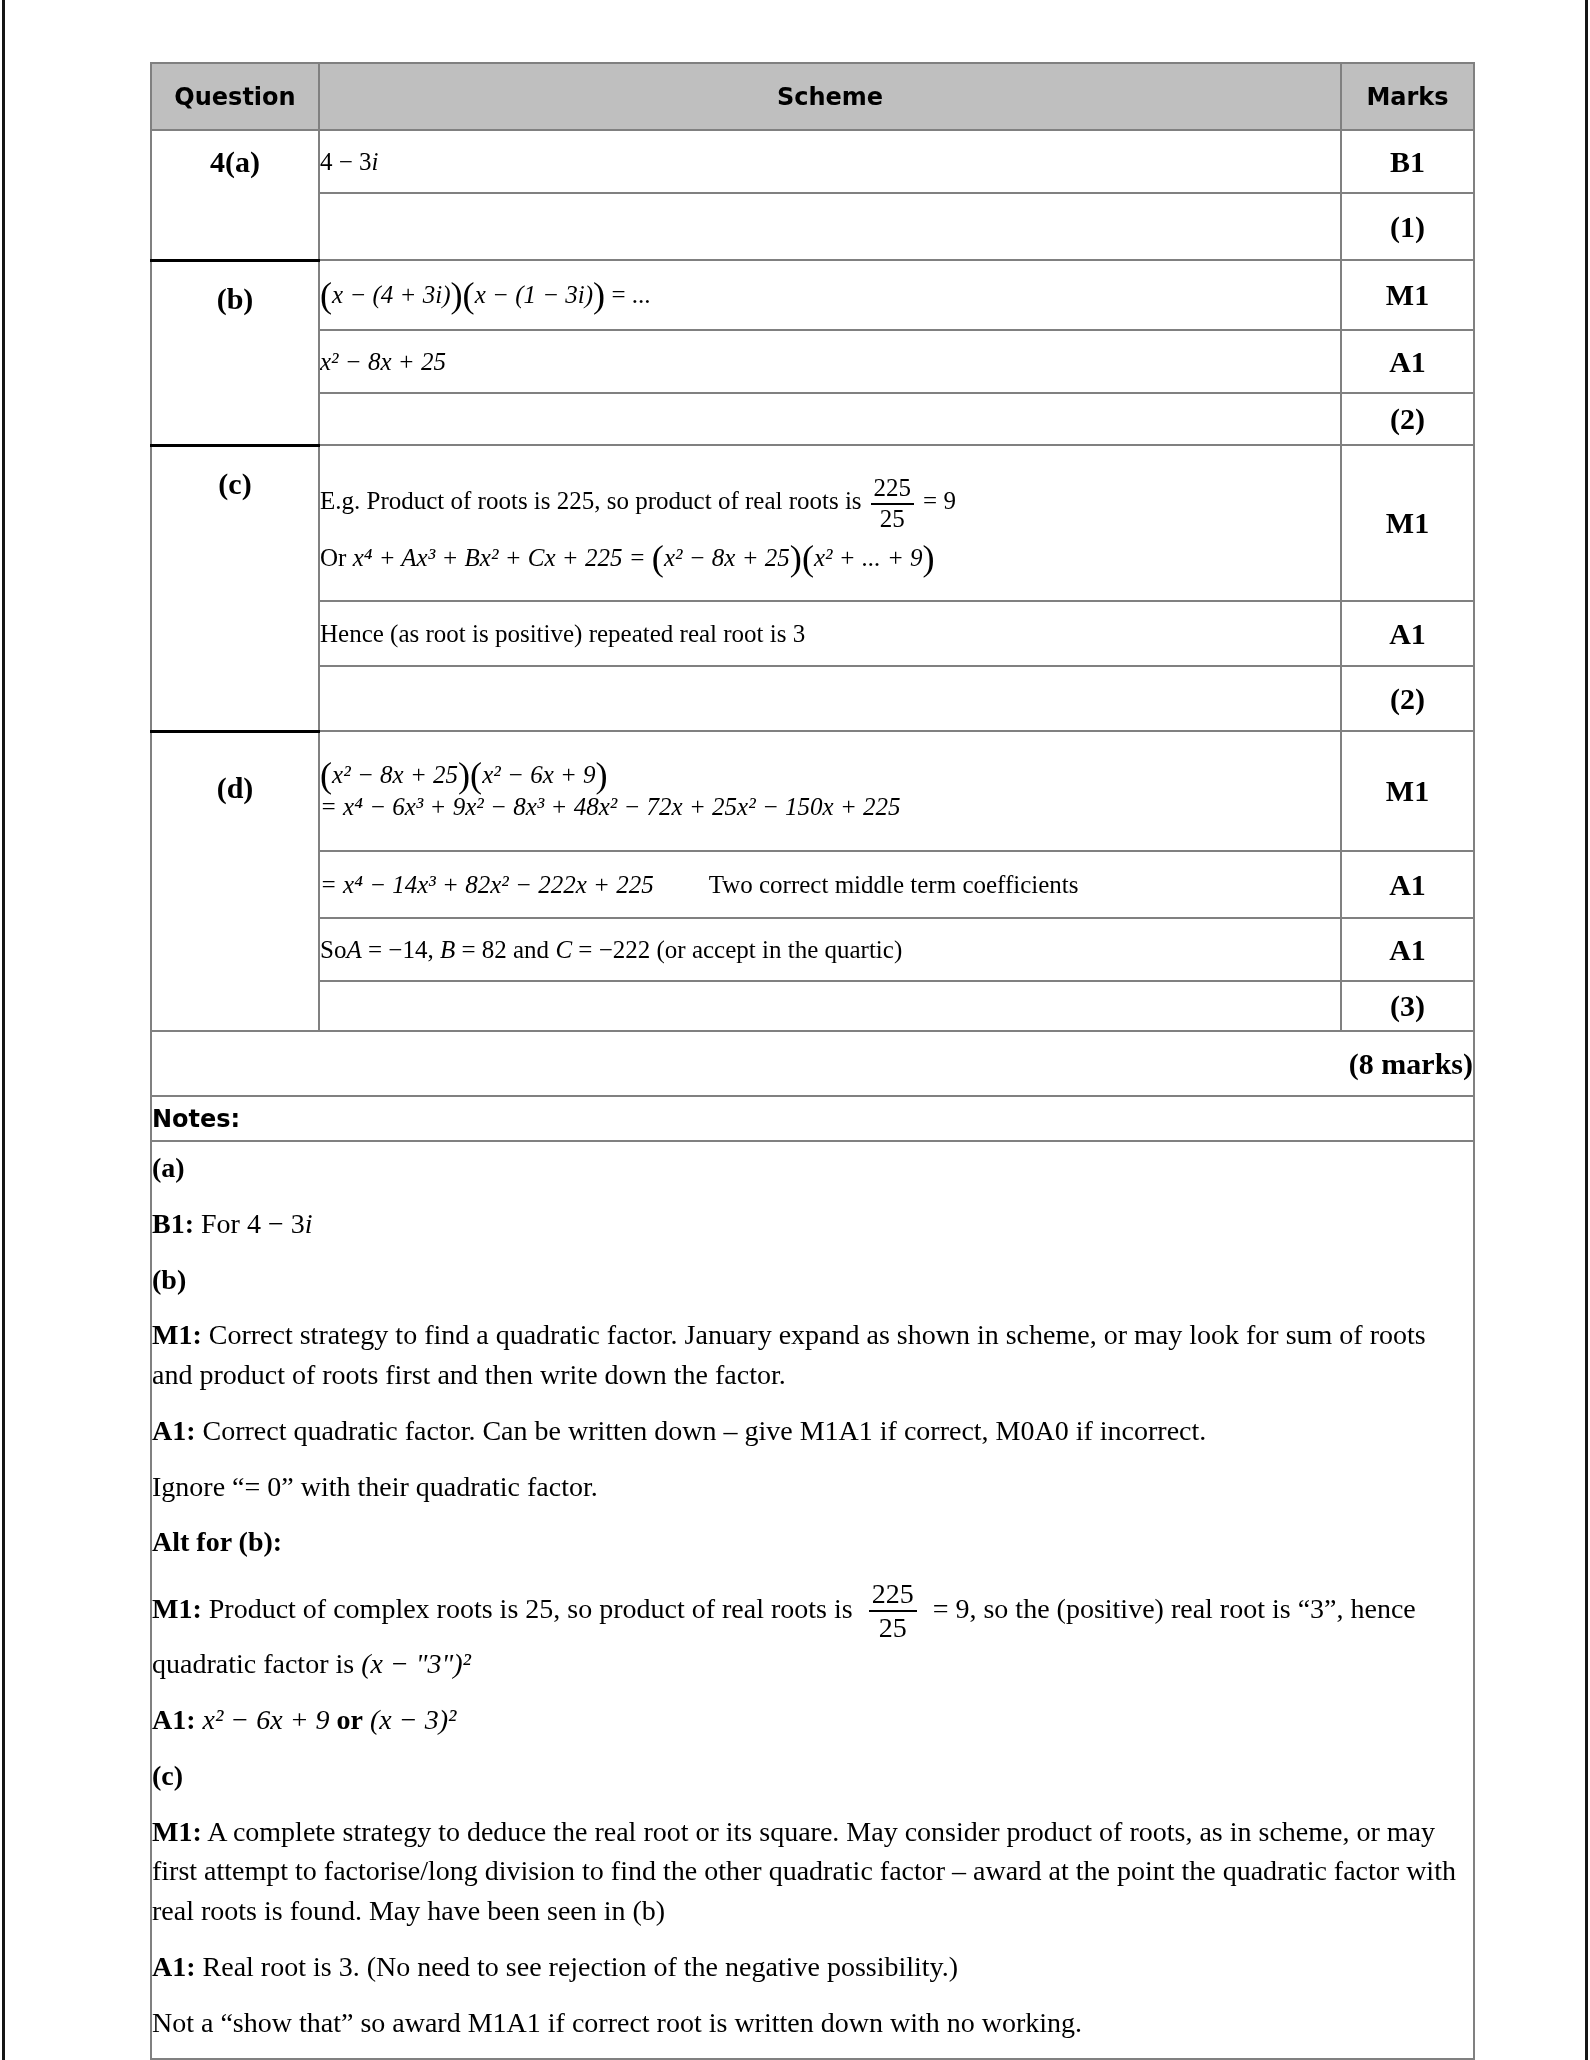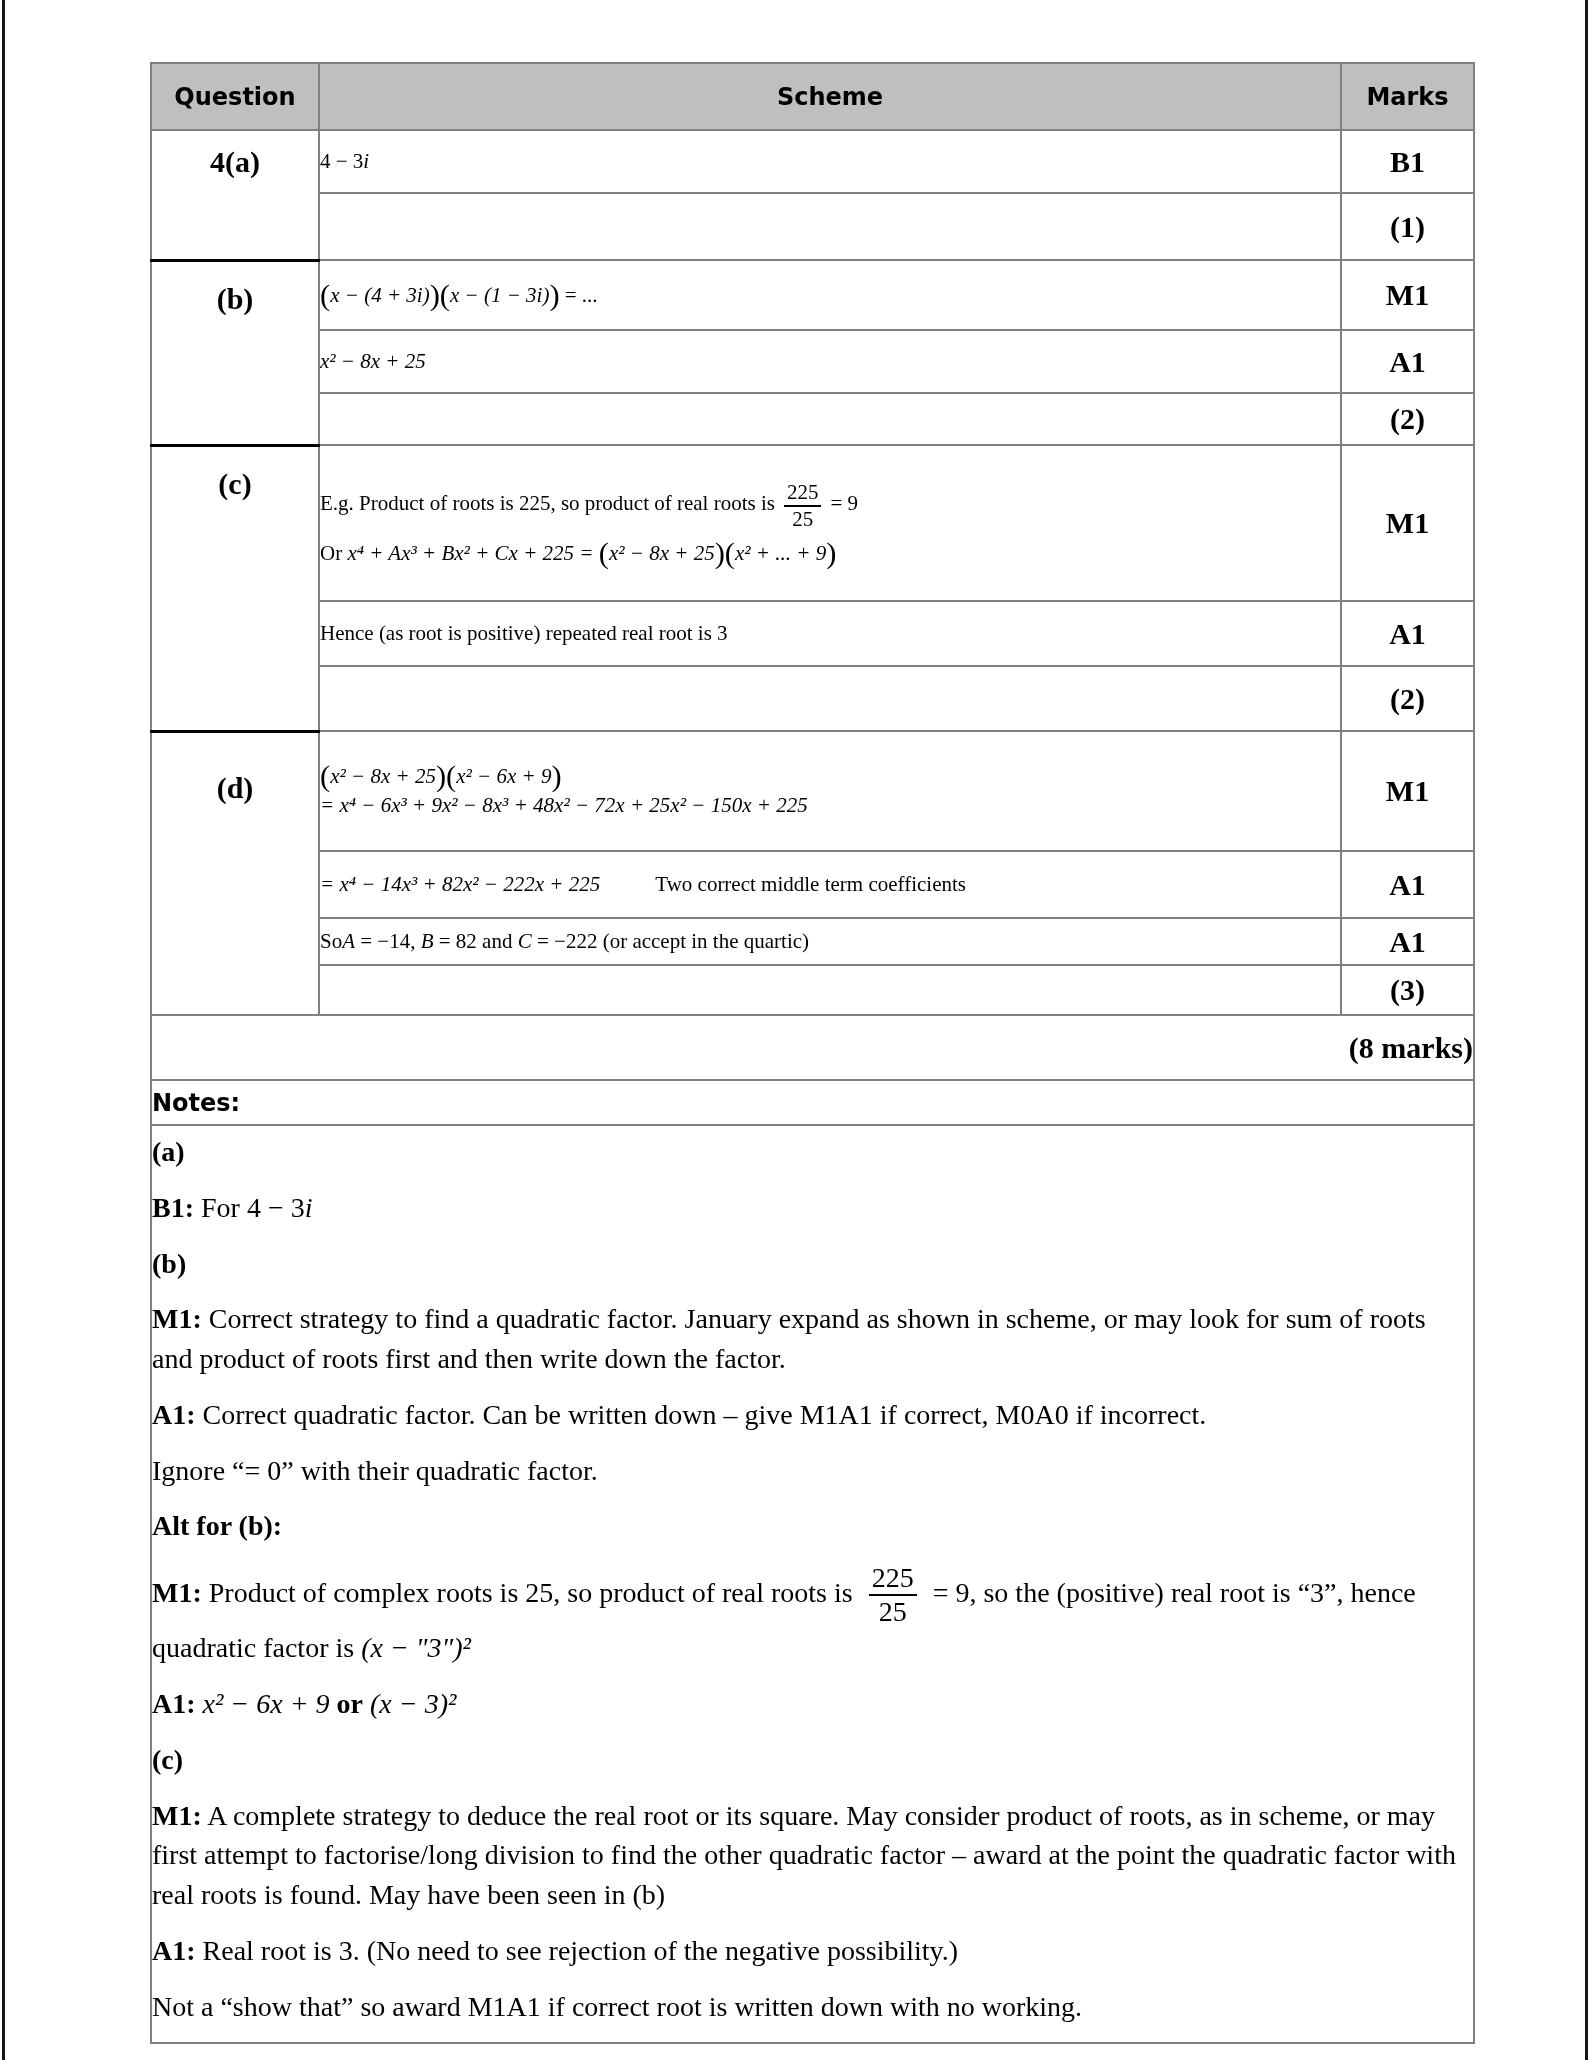--- a/index.html
+++ b/index.html
@@ -9,21 +9,21 @@
   #page-left{left:2px;}
   #page-right{left:1585px;}
 
   table.ms{position:absolute;left:150px;top:62px;width:1323px;
            border-collapse:collapse;table-layout:fixed;}
   table.ms td, table.ms th{border:2px solid #808080;padding:0;overflow:hidden;}
   th.hd{background:#bfbfbf;font-family:"DejaVu Sans","Liberation Sans",sans-serif;
         font-size:24px;font-weight:bold;text-align:center;}
   td.q{vertical-align:top;text-align:center;font-weight:bold;font-size:30px;}
   td.q.grp{border-top:3px solid #000;}
-  td.sc{padding-left:16px;vertical-align:middle;font-size:21px;margin-top:16px;}
+  td.sc{padding-left:16px;vertical-align:middle;font-size:25px;margin-top:16px;}
   td.mk{text-align:center;vertical-align:middle;font-weight:bold;font-size:30px;}
   td.total{text-align:right;font-weight:bold;font-size:30px;padding-right:14px;margin-top:12px;}
   td.nlbl{font-family:"DejaVu Sans","Liberation Sans",sans-serif;font-weight:bold;
           font-size:24px;padding-left:16px;vertical-align:middle;}
   td.nbody{vertical-align:top;padding:8px 20px 10px 18px;font-size:28px;}
 
   .it{font-style:italic;}
   .b{font-weight:bold;}
   .bp{font-size:1.45em;line-height:0;vertical-align:-0.1em;}
   .gap{margin-left:55px;}
@@ -104,21 +104,21 @@
     <td class="sc">
       <div class="schemeline"><span class="bp">(</span><span class="it">x² − 8x + 25</span><span class="bp">)(</span><span class="it">x² − 6x + 9</span><span class="bp">)</span></div>
       <div class="schemeline"><span class="it">= x⁴ − 6x³ + 9x² − 8x³ + 48x² − 72x + 25x² − 150x + 225</span></div>
     </td>
     <td class="mk">M1</td>
   </tr>
   <tr style="height:67px">
     <td class="sc"><span class="it">= x⁴ − 14x³ + 82x² − 222x + 225</span><span class="gap">Two correct middle term coefficients</span></td>
     <td class="mk">A1</td>
   </tr>
-  <tr style="height:47px">
+  <tr style="height:63px">
     <td class="sc"><span>So</span><span class="it">A</span><span> = −14, </span><span class="it">B</span><span> = 82 and </span><span class="it">C</span><span> = −222 (or accept in the quartic)</span></td>
     <td class="mk">A1</td>
   </tr>
   <tr style="height:50px">
     <td class="sc"></td>
     <td class="mk">(3)</td>
   </tr>
 
   <tr style="height:65px">
     <td class="total" colspan="3">(8 marks)</td>

